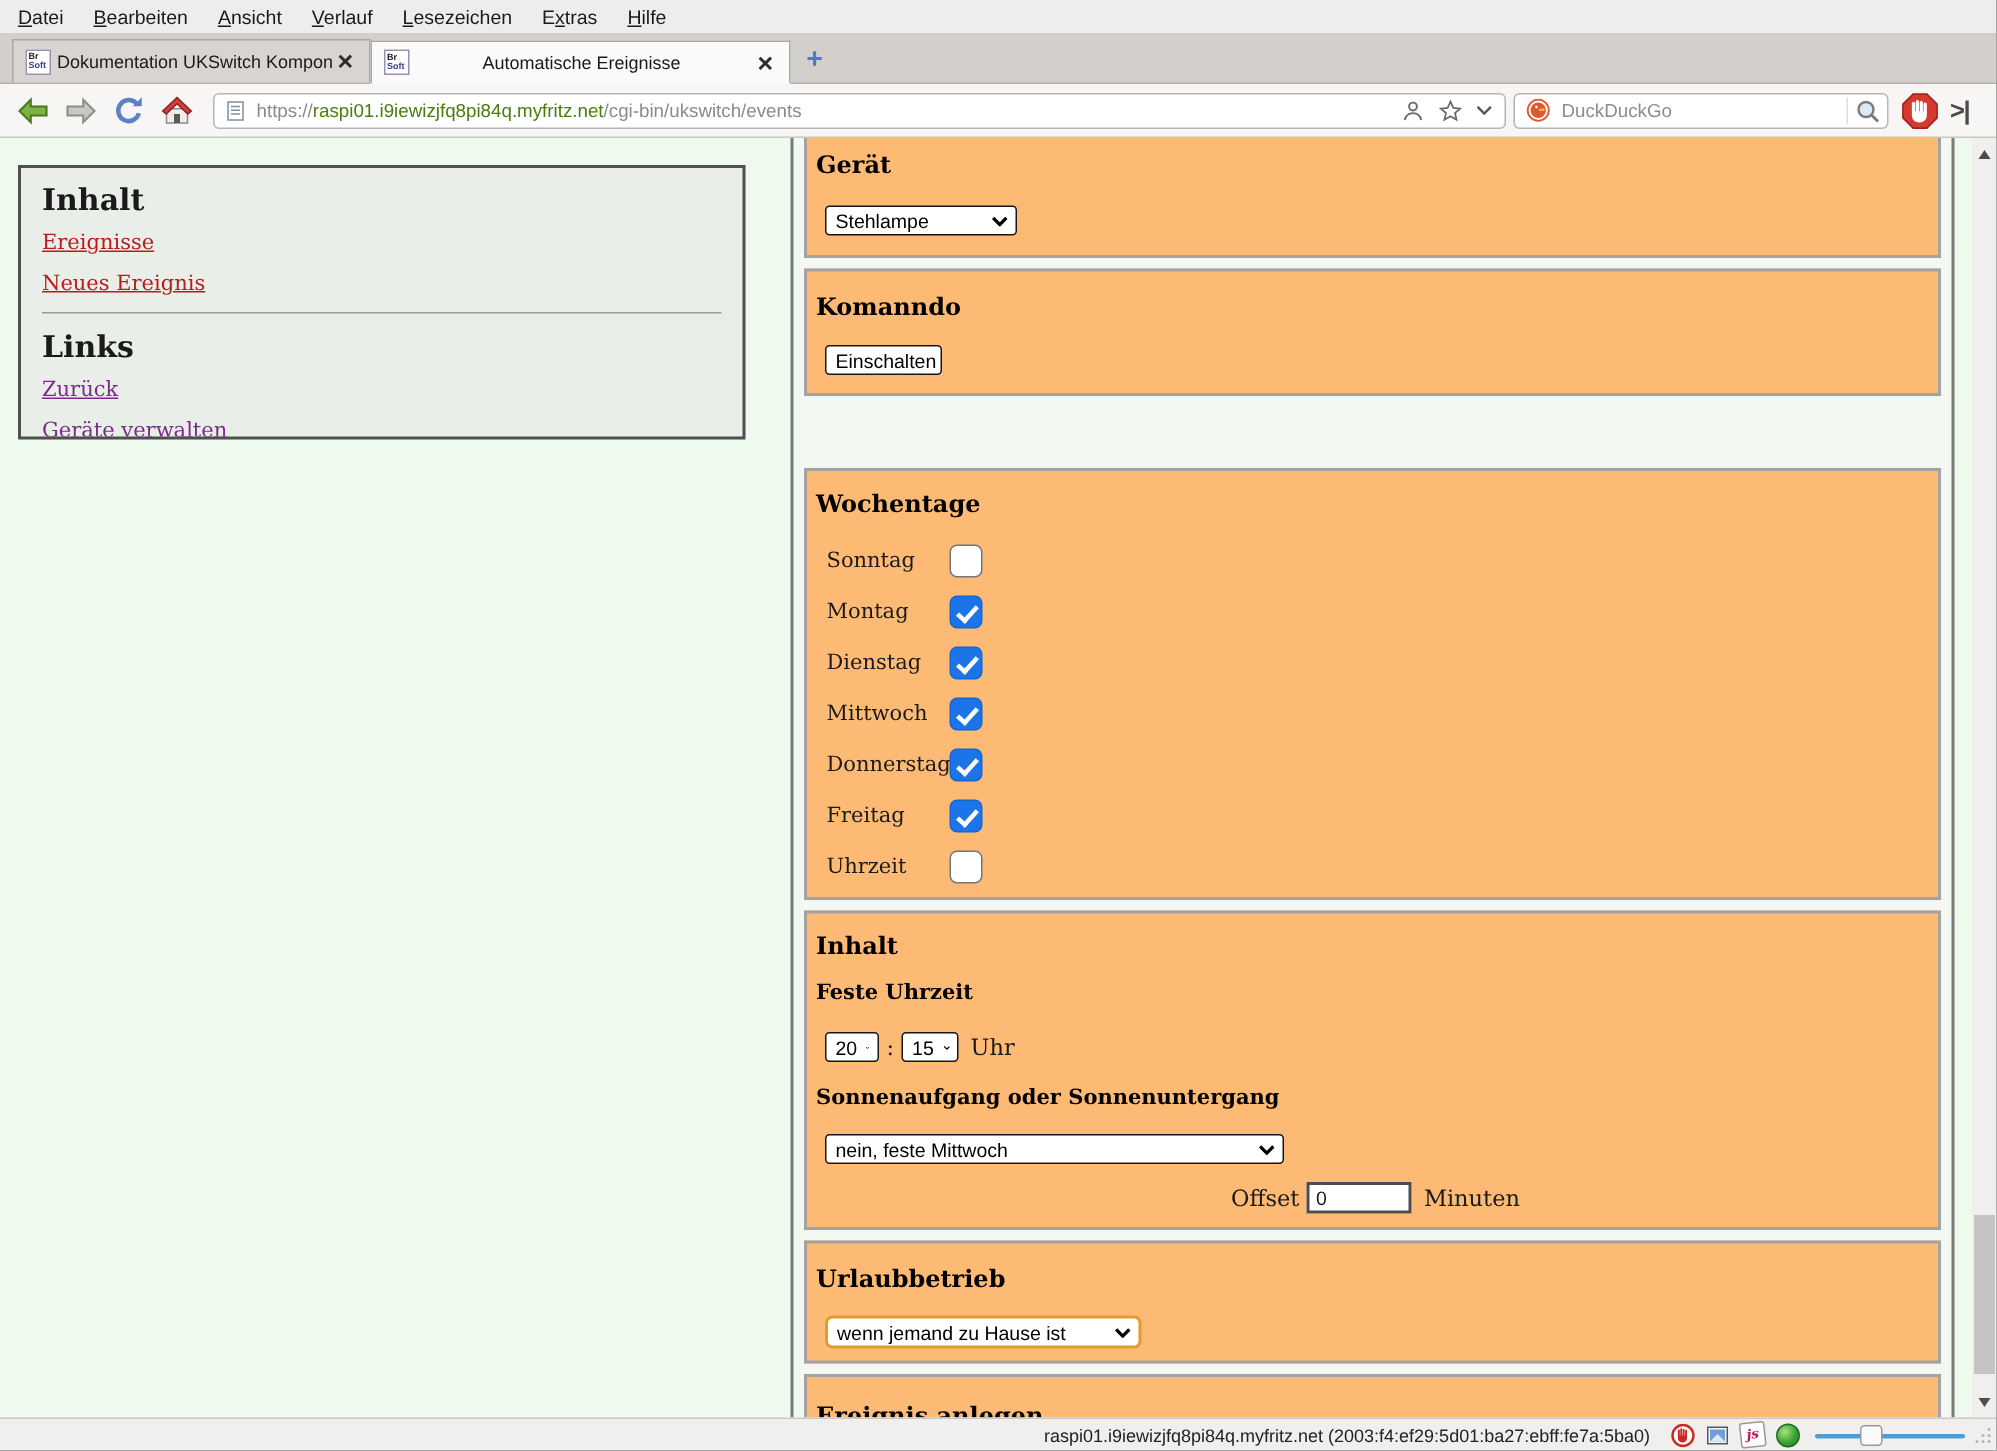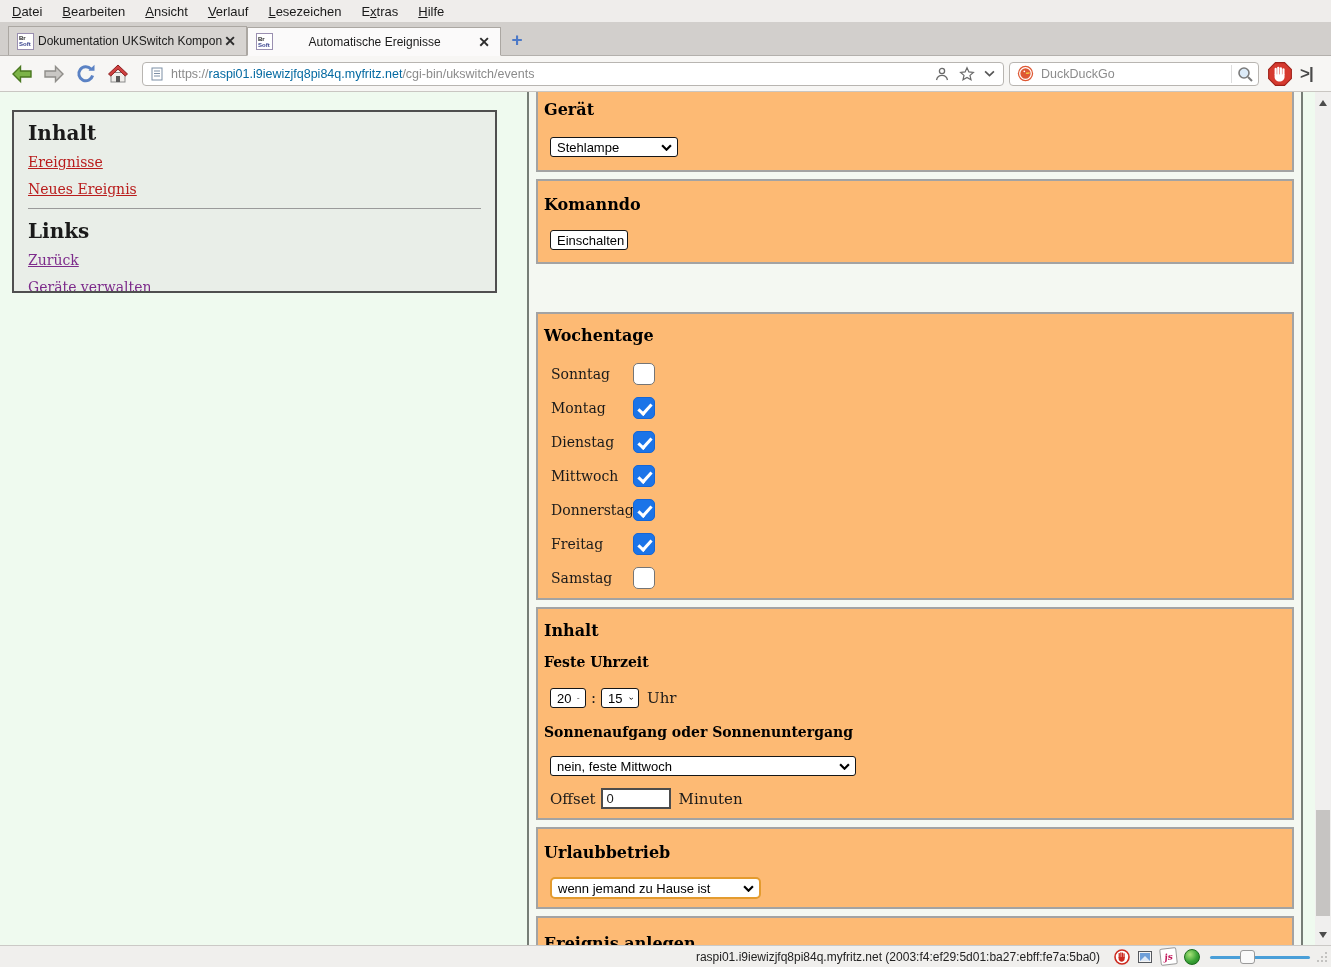--- a/index.html
+++ b/index.html
@@ -9,40 +9,40 @@
   .menubar{position:absolute;left:0;top:0;width:100%;height:22px;background:#efedeb;
            display:flex;align-items:center;padding-left:12px;gap:20px;box-sizing:border-box;}
   .mi{cursor:default;white-space:nowrap;}
   .mi .key{text-decoration:underline;}
   
   .tabbar{position:absolute;left:0;top:22px;width:100%;height:34px;background:#d2cfcc;
           border-bottom:1px solid #b3b0ac;box-sizing:border-box;display:flex;align-items:flex-end;}
   .tab{height:29px;display:flex;align-items:center;padding:0 8px;box-sizing:border-box;
        border:1px solid #aba7a2;border-bottom:none;font-size:12px;}
   .tab.inactive{background:#d7d4d1;width:239px;margin-left:8px;}
-  .tab.active{background:#fbfafa;width:254px;margin-bottom:-1px;border-bottom:1px solid #fbfafa;}
+  .tab.active{background:#fbfafa;width:280px;margin-bottom:-1px;border-bottom:1px solid #fbfafa;}
   .tab .t{flex:1;white-space:nowrap;overflow:hidden;text-overflow:clip;padding:0 4px;}
   .tab.active .t{text-align:center;}
   .fav{width:17px;height:17px;background:#fff;border:1px solid #9a8fb0;box-sizing:border-box;
        display:flex;flex-direction:column;align-items:flex-start;justify-content:center;
        font-weight:bold;font-size:6px;line-height:6px;padding-left:1px;flex:none;}
   .fav .l2{color:#37418c;}
   .tclose{font-size:14px;font-weight:bold;color:#2d2d2d;padding:0 2px;cursor:default;}
   .newtab{width:24px;height:24px;margin:0 0 3px 4px;display:flex;align-items:center;justify-content:center;
           color:#4d79c7;font-size:19px;font-weight:bold;}
   
   .navbar{position:absolute;left:0;top:56px;width:100%;height:36px;background:#f7f6f4;
           border-bottom:1px solid #c9c6c2;box-sizing:border-box;display:flex;align-items:center;}
   .ibtn{width:28px;height:28px;display:flex;align-items:center;justify-content:center;flex:none;}
   .ibtn.b1{margin-left:8px;} .ibtn{margin-left:4px;}
   .field{height:24px;background:#fff;border:1px solid #b8b5b1;border-radius:4px;display:flex;
          align-items:center;box-sizing:border-box;}
   .urlbar{width:862px;margin-left:10px;padding:0 6px;}
   .urltext{flex:1;white-space:nowrap;overflow:hidden;font-size:12.5px;margin-left:6px;}
-  .dim{color:#8b8b8b;} .dom{color:#0369a1;}
+  .dim{color:#8b8b8b;} .dom{color:#4d7c0f;}
   .uicons{display:flex;align-items:center;gap:9px;margin-right:2px;}
   .searchbox{width:250px;margin-left:5px;padding:0 4px 0 7px;}
   .ph{flex:1;color:#8c8c8c;font-size:12.5px;margin-left:7px;}
   .sep{width:1px;height:18px;background:#ddd;margin-right:4px;}
   .toggle{font-size:17px;font-weight:bold;color:#4a4a4a;letter-spacing:-1px;margin-left:6px;}
   
   .content{position:absolute;left:0;top:92px;width:1331px;height:853px;background:#effaef;}
   .sidebox{position:absolute;left:12px;top:18px;width:485px;height:183px;box-sizing:border-box;
            background:#e9eee8;border:2px solid #4f4f4f;padding:9px 14px;overflow:hidden;
            font-family:"DejaVu Serif",serif;}
@@ -266,21 +266,21 @@
           </div>
           <div class="dayrow">
             <span class="dl">Donnerstag</span>
             <span class="cb" data-state="checked"></span>
           </div>
           <div class="dayrow">
             <span class="dl">Freitag</span>
             <span class="cb" data-state="checked"></span>
           </div>
           <div class="dayrow">
-            <span class="dl">Samstag</span>
+            <span class="dl">Uhrzeit</span>
             <span class="cb" data-state="unchecked"></span>
           </div>
         </div>
       </div>
 
       <div class="gbox" style="padding-bottom:9px;">
         <h3>Inhalt</h3>
         <h4>Feste Uhrzeit</h4>
         <div class="ctl-row">
           <span class="sel" style="width:36px;">
@@ -300,21 +300,21 @@
         </div>
         <h4 style="margin-top:16px;">Sonnenaufgang oder Sonnenuntergang</h4>
         <div class="ctl-row" style="margin-top:16px;">
           <span class="sel" style="width:306px;">
             <span>nein, feste Mittwoch</span>
             <svg width="11" height="7" viewBox="0 0 10 6">
                 <path d="M1 1 L5 5 L9 1" stroke="#000" fill="none" stroke-width="2"></path>
               </svg>
           </span>
         </div>
-        <div class="ctl-row" style="margin-top:12px;">
+        <div class="ctl-row" style="margin-top:12px;justify-content:center;">
           <span style="margin-left:6px;">Offset</span>
           <span class="inp" style="margin-left:5px;">
             <span>0</span>
           </span>
           <span style="margin-left:8px;">Minuten</span>
         </div>
       </div>
 
       <div class="gbox" style="padding-top:14px;padding-bottom:8px;">
         <h3>Urlaubbetrieb</h3>

